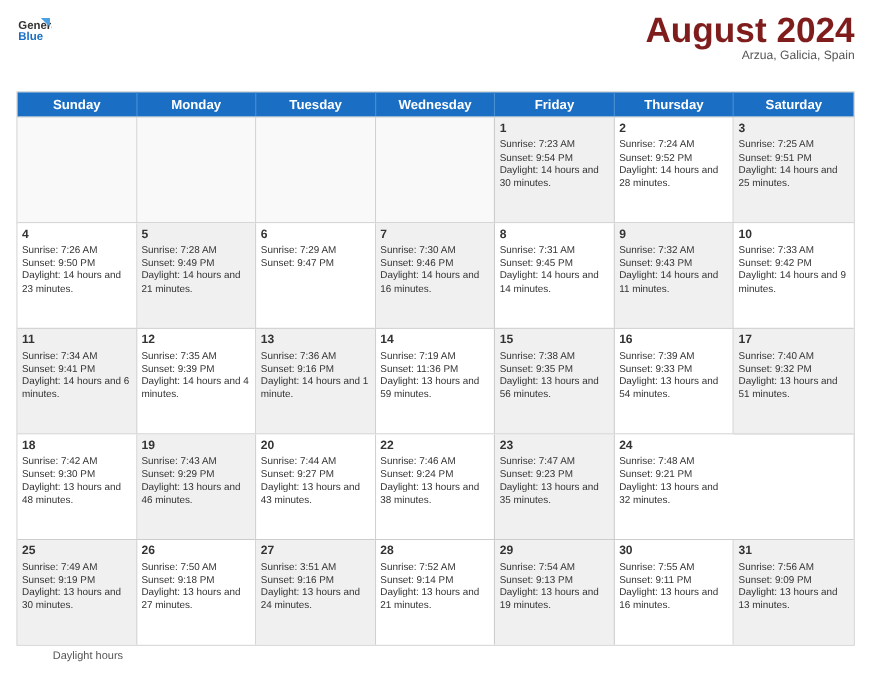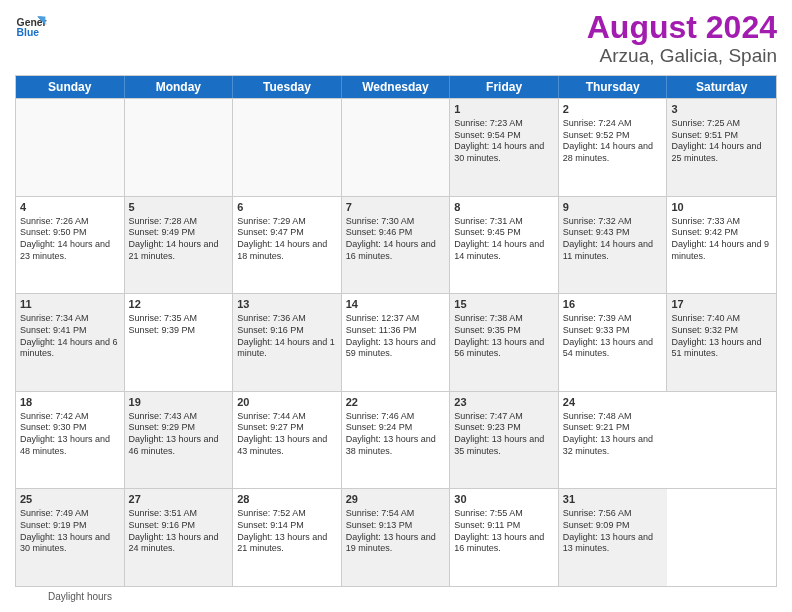--- a/index.html
+++ b/index.html
@@ -31,32 +31,33 @@
     .logo-icon {
       width: 32px;
       height: 32px;
     }
     .title-block {
       text-align: right;
     }
     .month-title {
       font-size: 32px;
       font-weight: bold;
-      color: #a21caf;
+      color: #7f1d1d;
       line-height: 1.1;
     }
     .location {
-      font-size: 19px;
+      font-size: 11px;
       color: #555;
     }
     .calendar {
       flex: 1;
       display: flex;
       flex-direction: column;
       border: 1px solid #ccc;
+      margin-top: 18px;
     }
     .cal-header {
       display: grid;
       grid-template-columns: repeat(7, 1fr);
       background: #1a6fc4;
     }
     .cal-header-cell {
       color: #fff;
       font-size: 12px;
       font-weight: bold;
@@ -170,21 +171,20 @@
           <div class="cal-cell shaded">
             <span class="day-num">5</span>
             <div class="cell-text">Sunrise: 7:28 AM</div>
             <div class="cell-text">Sunset: 9:49 PM</div>
             <div class="cell-text">Daylight: 14 hours and 21 minutes.</div>
           </div>
           <div class="cal-cell">
             <span class="day-num">6</span>
             <div class="cell-text">Sunrise: 7:29 AM</div>
             <div class="cell-text">Sunset: 9:47 PM</div>
-            <div class="cell-text">Daylight: 14 hours and 18 minutes.</div>
           </div>
           <div class="cal-cell shaded">
             <span class="day-num">7</span>
             <div class="cell-text">Sunrise: 7:30 AM</div>
             <div class="cell-text">Sunset: 9:46 PM</div>
             <div class="cell-text">Daylight: 14 hours and 16 minutes.</div>
           </div>
           <div class="cal-cell">
             <span class="day-num">8</span>
             <div class="cell-text">Sunrise: 7:31 AM</div>
@@ -208,30 +208,31 @@
           <div class="cal-cell shaded">
             <span class="day-num">11</span>
             <div class="cell-text">Sunrise: 7:34 AM</div>
             <div class="cell-text">Sunset: 9:41 PM</div>
             <div class="cell-text">Daylight: 14 hours and 6 minutes.</div>
           </div>
           <div class="cal-cell">
             <span class="day-num">12</span>
             <div class="cell-text">Sunrise: 7:35 AM</div>
             <div class="cell-text">Sunset: 9:39 PM</div>
+            <div class="cell-text">Daylight: 14 hours and 4 minutes.</div>
           </div>
           <div class="cal-cell shaded">
             <span class="day-num">13</span>
             <div class="cell-text">Sunrise: 7:36 AM</div>
             <div class="cell-text">Sunset: 9:16 PM</div>
             <div class="cell-text">Daylight: 14 hours and 1 minute.</div>
           </div>
           <div class="cal-cell">
             <span class="day-num">14</span>
-            <div class="cell-text">Sunrise: 12:37 AM</div>
+            <div class="cell-text">Sunrise: 7:19 AM</div>
             <div class="cell-text">Sunset: 11:36 PM</div>
             <div class="cell-text">Daylight: 13 hours and 59 minutes.</div>
           </div>
           <div class="cal-cell shaded">
             <span class="day-num">15</span>
             <div class="cell-text">Sunrise: 7:38 AM</div>
             <div class="cell-text">Sunset: 9:35 PM</div>
             <div class="cell-text">Daylight: 13 hours and 56 minutes.</div>
           </div>
           <div class="cal-cell">
@@ -284,20 +285,26 @@
             <div class="cell-text">Sunset: 9:21 PM</div>
             <div class="cell-text">Daylight: 13 hours and 32 minutes.</div>
           </div>
         </div>
         <div class="cal-row">
           <div class="cal-cell shaded">
             <span class="day-num">25</span>
             <div class="cell-text">Sunrise: 7:49 AM</div>
             <div class="cell-text">Sunset: 9:19 PM</div>
             <div class="cell-text">Daylight: 13 hours and 30 minutes.</div>
+          </div>
+          <div class="cal-cell">
+            <span class="day-num">26</span>
+            <div class="cell-text">Sunrise: 7:50 AM</div>
+            <div class="cell-text">Sunset: 9:18 PM</div>
+            <div class="cell-text">Daylight: 13 hours and 27 minutes.</div>
           </div>
           <div class="cal-cell shaded">
             <span class="day-num">27</span>
             <div class="cell-text">Sunrise: 3:51 AM</div>
             <div class="cell-text">Sunset: 9:16 PM</div>
             <div class="cell-text">Daylight: 13 hours and 24 minutes.</div>
           </div>
           <div class="cal-cell">
             <span class="day-num">28</span>
             <div class="cell-text">Sunrise: 7:52 AM</div>

